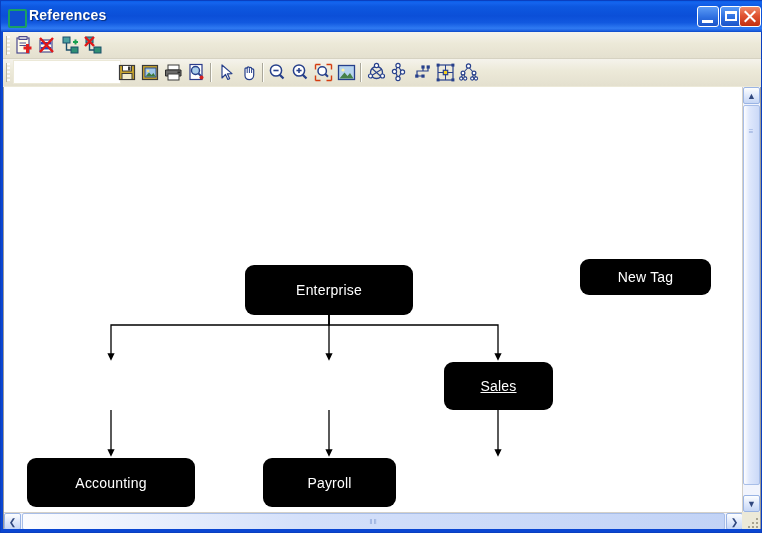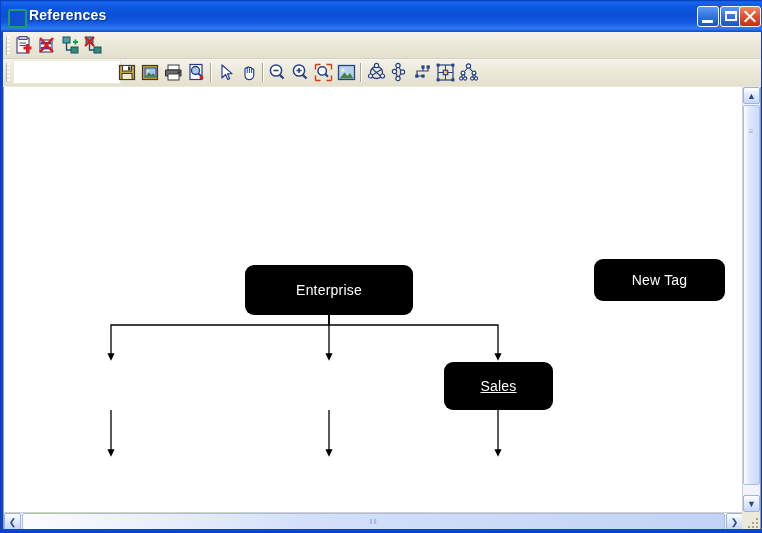--- a/index.html
+++ b/index.html
@@ -443,21 +443,27 @@
           <path d="M494,323 L494,366"></path>
         </g>
       </svg>
 
       <div class="node" style="left:241px; top:178px; width:168px; height:50px;">
         <span>Enterprise</span>
       </div>
       <div class="node" style="left:440px; top:275px; width:109px; height:48px;text-decoration:underline;">
         <span>Sales</span>
       </div>
-      <div class="node" style="left:590px; top:172px; width:131px; height:42px;">
+      <div class="node" style="left:23px; top:371px; width:168px; height:49px;">
+        <span>Accounting</span>
+      </div>
+      <div class="node" style="left:259px; top:371px; width:133px; height:49px;">
+        <span>Payroll</span>
+      </div>
+      <div class="node" style="left:576px; top:172px; width:131px; height:36px;">
         <span>New Tag</span>
       </div>
     </div>
 
     <div class="vscroll">
       <div class="sb-btn" style="left:0; top:0;">
         <span class="sb-arrow">▲</span>
       </div>
       <div class="sb-thumb vert" style="left:0; top:18px; width:17px; height:380px;">
         <span class="sb-grip" style="top:26px;">≡</span>

